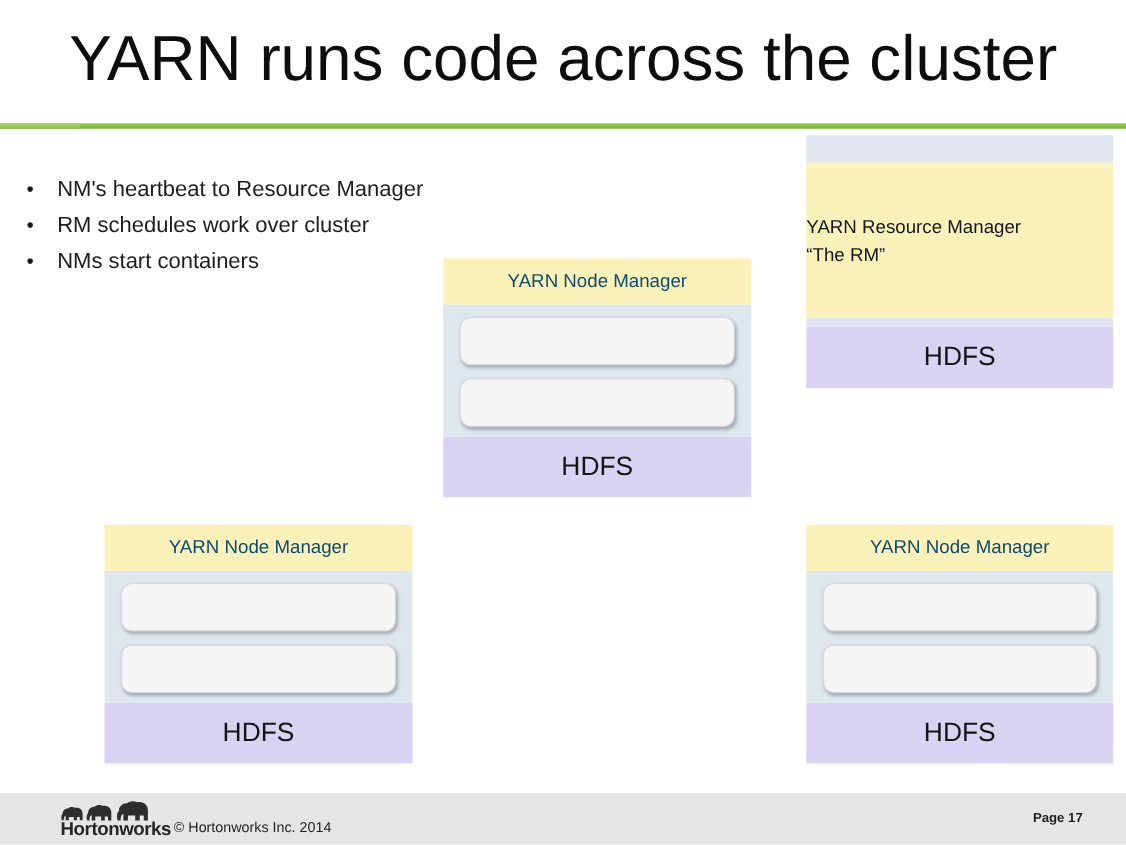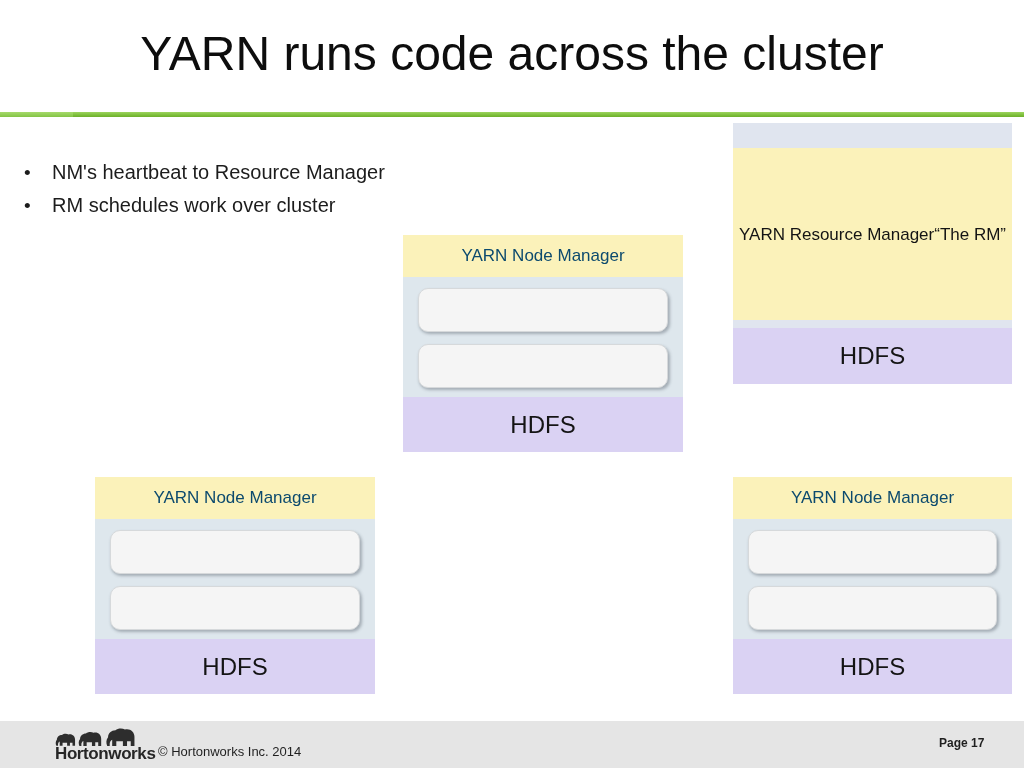--- a/index.html
+++ b/index.html
@@ -5,21 +5,21 @@
   html,body { margin:0; padding:0; }
   body {
     width:1024px; height:768px; position:relative; overflow:hidden;
     background:#ffffff; color:#191919;
     font-family:"Liberation Sans", sans-serif;
   }
 
   
   .slide-title {
     position:absolute; top:28px; left:0; width:1024px;
-    text-align:center; font-size:48px; line-height:52px; font-weight:400;
+    text-align:center; font-size:58px; line-height:52px; font-weight:400;
     color:#0d0d0d; letter-spacing:0px; white-space:nowrap;
   }
 
   
   .title-rule {
     position:absolute; top:112px; left:0; width:1024px; height:5px;
     background:linear-gradient(to bottom,#9cd45e 0%, #79bb36 70%, #6fb02e 100%);
   }
   .title-rule-accent {
     position:absolute; top:112px; left:0; width:73px; height:5px;
@@ -59,22 +59,22 @@
   .box-foot {
     background:#DAD2F3; display:flex; align-items:center; justify-content:center;
     font-size:24px; color:#141414;
   }
   .box-strip { background:#E0E5EF; }
 
   
   .rm-box { left:733px; top:123px; width:279px; }
   .rm-box .box-strip.top  { height:25px; }
   .rm-box .rm-head {
-    height:172px; background:#FBF2BA;
-    display:flex; flex-direction:row; align-items:center; justify-content:center;
+    height:141px; background:#FBF2BA;
+    display:flex; flex-direction:column; align-items:flex-start; justify-content:center;
     font-size:17px; line-height:25px; color:#141414; text-align:center;
   }
   .rm-box .box-strip.mid  { height:8px; }
   .rm-box .box-foot { height:56px; }
 
   
   .nm-top   { left:403px; top:235px; width:280px; }
   .nm-left  { left:95px;  top:477px; width:280px; }
   .nm-right { left:733px; top:477px; width:279px; }
   .nm-box .box-head { height:42px; }
@@ -105,20 +105,21 @@
 </head>
 <body>
 
 <div class="slide-title">YARN runs code across the cluster</div>
 <div class="title-rule"></div>
 <div class="title-rule-accent"></div>
 
 <ul class="bullet-list">
   <li>NM's heartbeat to Resource Manager</li>
   <li>RM schedules work over cluster</li>
+  <li>NMs start containers</li>
 </ul>
 
 <div class="box rm-box">
   <div class="box-strip top"></div>
   <div class="rm-head">
     <div>YARN Resource Manager</div>
     <div>“The RM”</div>
   </div>
   <div class="box-strip mid"></div>
   <div class="box-foot">HDFS</div>

